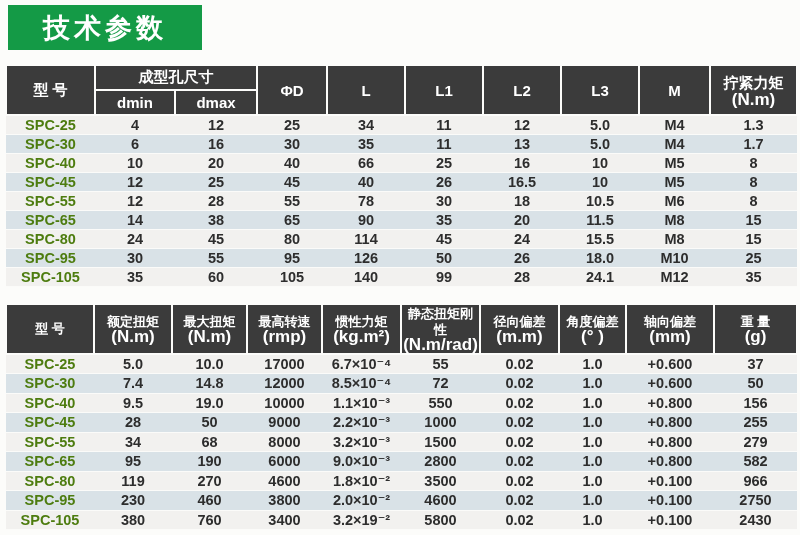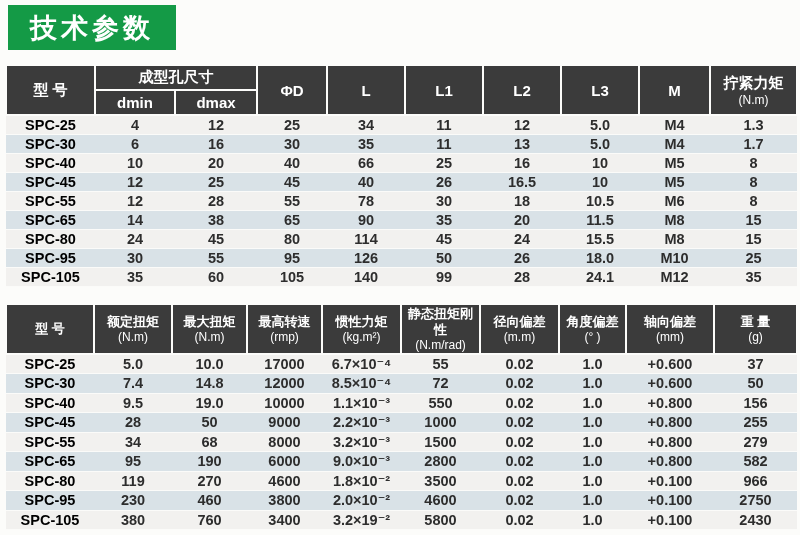--- a/index.html
+++ b/index.html
@@ -5,21 +5,21 @@
   * { margin:0; padding:0; box-sizing:border-box; }
   html,body { width:800px; height:535px; }
   body {
     position:relative;
     background:#fcfcfa;
     font-family:"Liberation Sans","DejaVu Sans",sans-serif;
     overflow:hidden;
   }
   .title-badge {
     position:absolute; left:8px; top:5px;
-    width:168px; height:45px;
+    width:194px; height:45px;
     background:#149a46;
     color:#ffffff;
     display:flex; align-items:center; justify-content:center;
     font-size:27px; font-weight:700; letter-spacing:4px;
   }
   table {
     position:absolute; left:5px;
     border-collapse:collapse; table-layout:fixed;
     width:791px;
   }
@@ -29,32 +29,32 @@
     background:#3b3b3b; color:#fff;
     font-weight:700;
     border:2px solid #fcfcfa;
     text-align:center; vertical-align:middle;
     padding:1px 0;
   }
   #t1 th { font-size:15px; height:25px; }
   #t1 th.cn { font-size:15px; }
   #t2 th { height:46px; }
   #t2 th .h-label { font-size:13px; line-height:16px; }
-  .h-unit { font-size:12px; font-weight:400; line-height:14px; }
+  .h-unit { font-size:17px; font-weight:700; line-height:14px; }
   td {
     text-align:center; vertical-align:middle;
     font-size:14.5px; font-weight:700; color:#2d2d2d;
     height:19px; padding:0;
     border-top:1px solid #fbfbf9; border-bottom:1px solid #fbfbf9;
     white-space:nowrap; overflow:hidden;
   }
   #t2 td { height:19.5px; }
   tbody tr:nth-child(odd)  { background:#f2f1ef; }
   tbody tr:nth-child(even) { background:#d9e2e7; }
-  td.model { color:#000000; }
+  td.model { color:#4d7c0f; }
 </style>
 </head>
 <body>
 
 <div class="title-badge">技术参数</div>
 
 <table id="t1">
   <colgroup>
     <col style="width:89px">
       <col style="width:80px">

